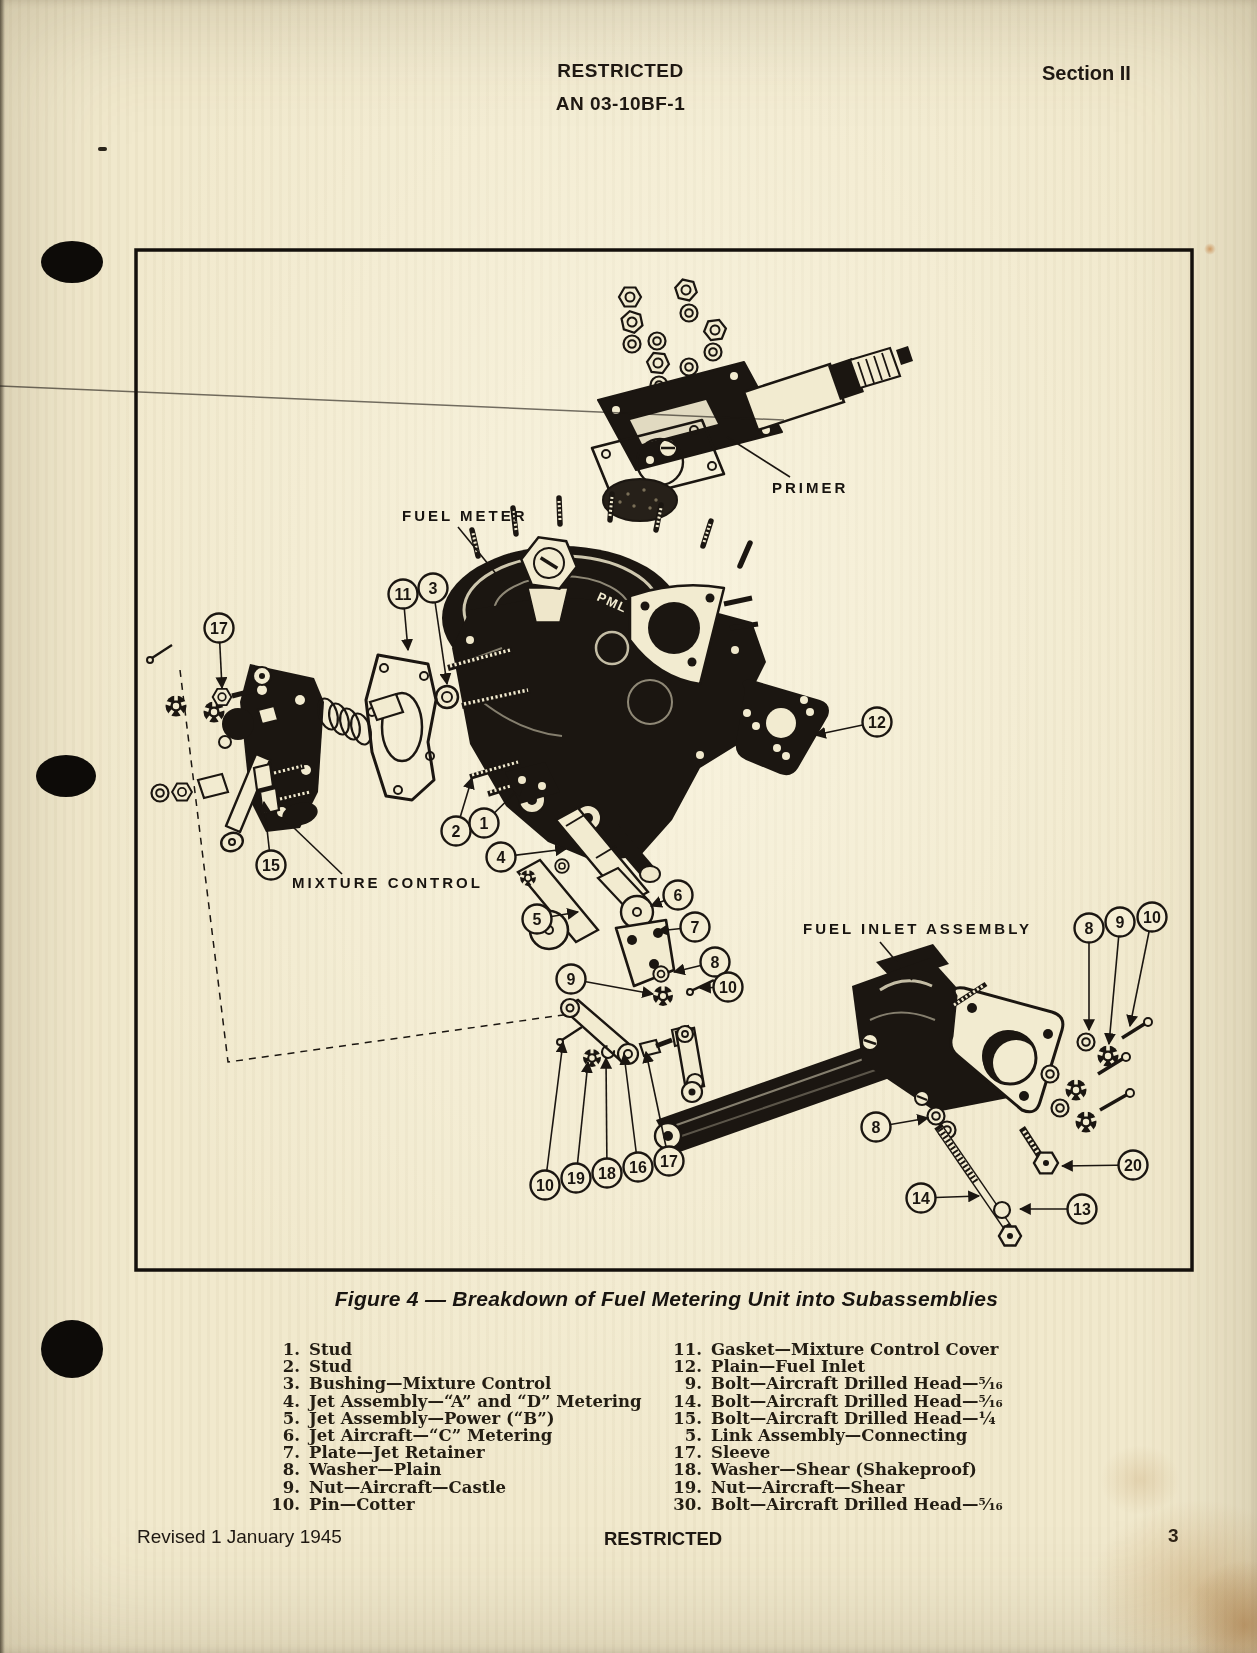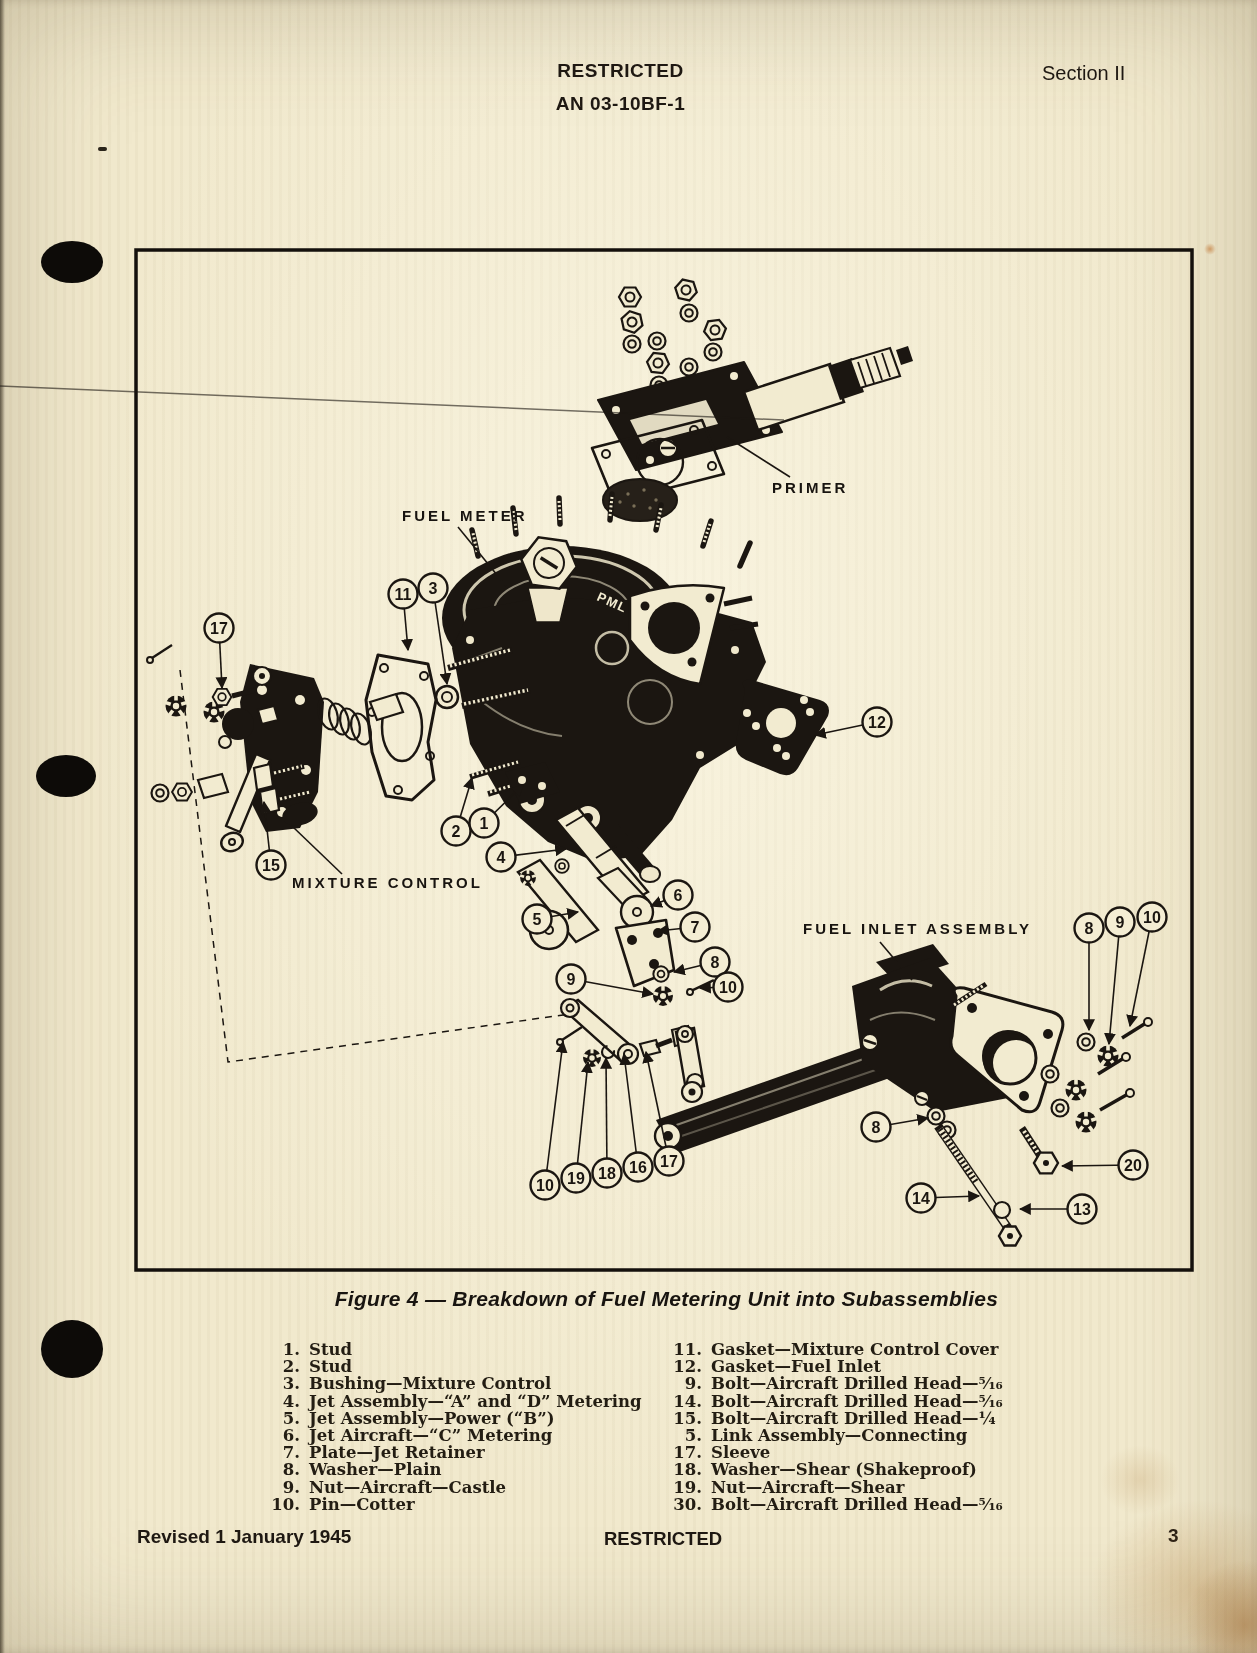--- a/index.html
+++ b/index.html
@@ -19,41 +19,41 @@
   .hole{position:absolute;background:#0d0b08;border-radius:50%;}
   .hole1{left:41px;top:241px;width:62px;height:42px;}
   .hole2{left:36px;top:755px;width:60px;height:42px;}
   .hole3{left:41px;top:1320px;width:62px;height:58px;}
   .speck{position:absolute;left:98px;top:147px;width:9px;height:4px;background:#2a241a;border-radius:2px;}
 
   .hdr-restricted{position:absolute;left:0;right:0;top:60px;text-align:center;
     transform:translateX(-8px);font-weight:bold;font-size:19px;letter-spacing:.5px;}
   .hdr-an{position:absolute;left:0;right:0;top:93px;text-align:center;
     transform:translateX(-8px);font-weight:bold;font-size:19px;letter-spacing:.5px;}
-  .hdr-section{position:absolute;left:1042px;top:62px;font-weight:normal;font-size:20px;}
+  .hdr-section{position:absolute;left:1042px;top:62px;font-weight:bold;font-size:20px;}
 
   svg.diagram{position:absolute;left:0;top:0;}
   .leader{stroke:#1b1611;stroke-width:1.6;fill:none;}
   .bubble{fill:#f4edd3;stroke:#1b1611;stroke-width:2.4;}
   .bubble-num{font-family:"Liberation Sans",sans-serif;font-weight:bold;font-size:16px;fill:#1b1611;}
   .diagram-label{font-family:"Liberation Sans",sans-serif;font-weight:bold;font-size:15px;
     letter-spacing:3px;fill:#181410;}
 
   .caption{position:absolute;left:0;right:0;top:1287px;text-align:center;transform:translateX(38px);
     font-style:italic;font-weight:bold;font-size:21px;letter-spacing:.3px;color:#181410;}
 
   .parts{position:absolute;top:1341px;font-family:"DejaVu Serif","Liberation Serif",serif;
     font-weight:bold;font-size:16.5px;color:#231d13;}
   .parts-left{left:266px;}
   .parts-right{left:668px;}
   .part-row{display:flex;line-height:17.2px;white-space:nowrap;}
   .part-num{width:34px;text-align:right;flex:none;}
   .part-name{padding-left:9px;text-align:center;}
 
-  .ftr-revised{position:absolute;left:137px;top:1526px;font-weight:bold;font-size:19px;}
+  .ftr-revised{position:absolute;left:137px;top:1526px;font-weight:normal;font-size:19px;}
   .ftr-restricted{position:absolute;left:604px;top:1528px;font-weight:bold;font-size:18.5px;}
   .ftr-page{position:absolute;left:1168px;top:1525px;font-weight:bold;font-size:19px;}
 
   .stain{position:absolute;border-radius:50%;pointer-events:none;}
   .stain1{left:1090px;top:1500px;width:220px;height:180px;
     background:radial-gradient(closest-side, rgba(172,117,46,.30), rgba(172,117,46,0));}
   .stain2{left:1185px;top:1560px;width:120px;height:130px;
     background:radial-gradient(closest-side, rgba(150,92,32,.45), rgba(150,92,32,0));}
   .stain3{left:1100px;top:1445px;width:80px;height:70px;
     background:radial-gradient(closest-side, rgba(175,125,60,.20), rgba(175,125,60,0));}
@@ -590,21 +590,21 @@
       <span class="part-name">Pin—Cotter</span>
     </div>
   </div>
 <div class="parts parts-right" id="parts-right">
     <div class="part-row">
       <span class="part-num">11.</span>
       <span class="part-name">Gasket—Mixture Control Cover</span>
     </div>
     <div class="part-row">
       <span class="part-num">12.</span>
-      <span class="part-name">Gasket—Fuel Inlet</span>
+      <span class="part-name">Plain—Fuel Inlet</span>
     </div>
     <div class="part-row">
       <span class="part-num">9.</span>
       <span class="part-name">Bolt—Aircraft Drilled Head—⁵⁄₁₆</span>
     </div>
     <div class="part-row">
       <span class="part-num">14.</span>
       <span class="part-name">Bolt—Aircraft Drilled Head—⁵⁄₁₆</span>
     </div>
     <div class="part-row">

